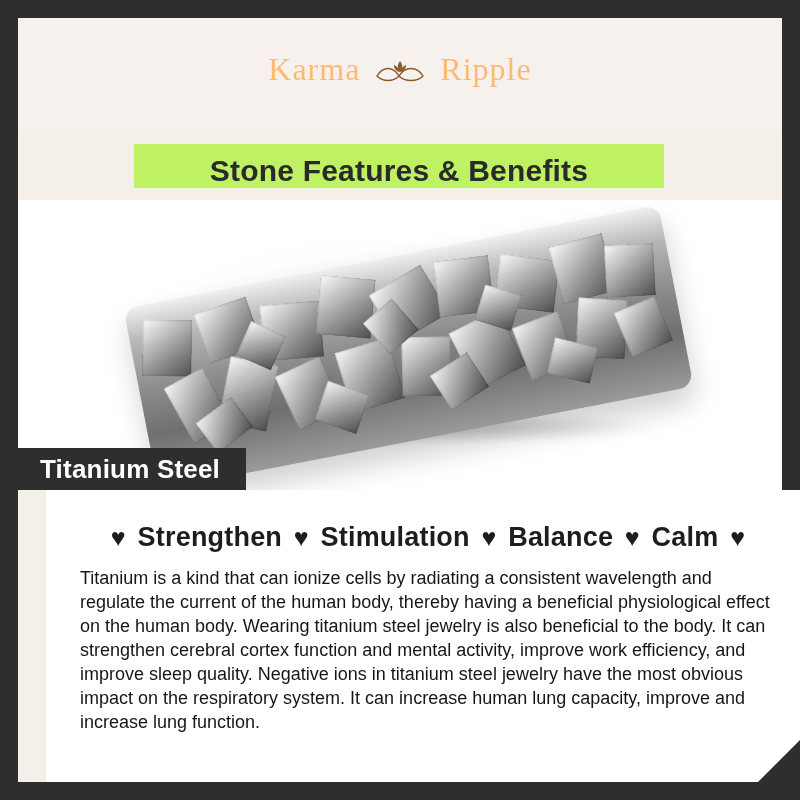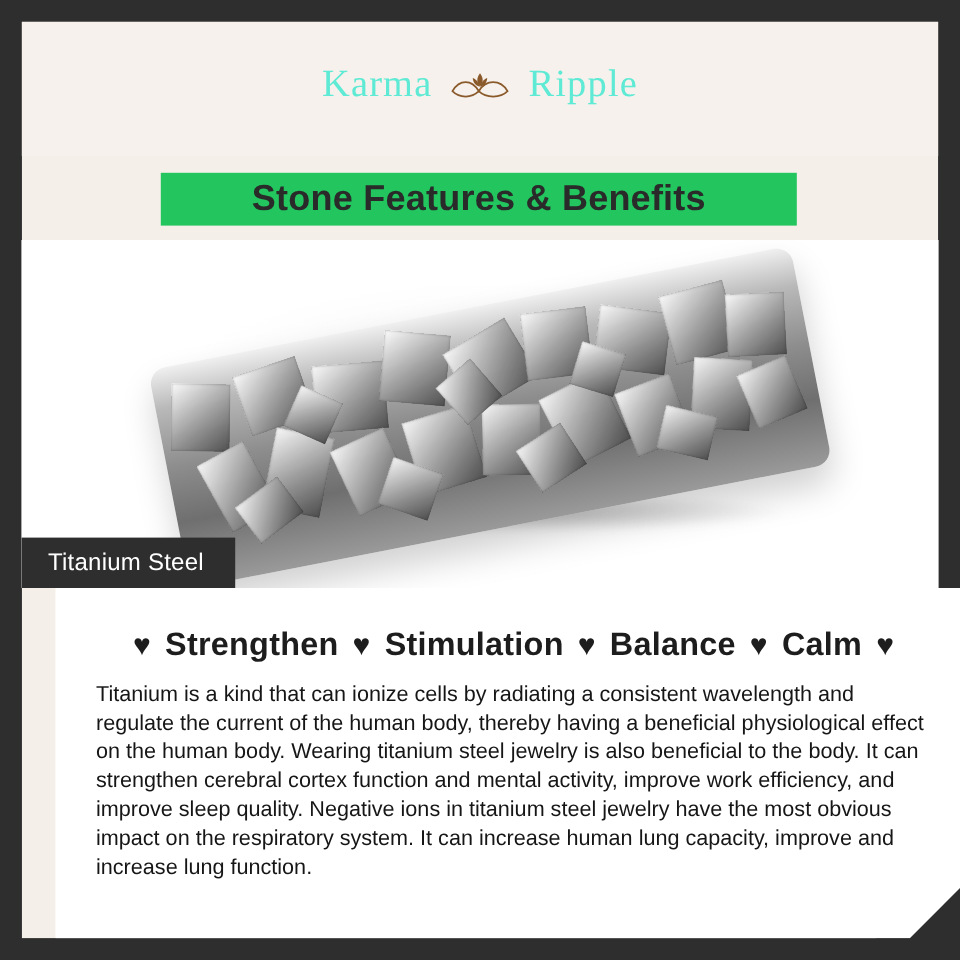--- a/index.html
+++ b/index.html
@@ -63,21 +63,21 @@
     left: 0;
     width: 800px;
     text-align: center;
     pointer-events: none;
   }
   .logo-text {
     display: inline-block;
     font-family: "Liberation Serif", serif;
     font-size: 32px;
     letter-spacing: 1px;
-    color: #5eead4;
+    color: #fdba74;
     position: relative;
   }
   .logo-text .word {
     display: inline-block;
     vertical-align: middle;
   }
   .logo-mark {
     display: inline-block;
     vertical-align: middle;
     width: 54px;
@@ -87,23 +87,23 @@
   }
   .logo-mark svg { display: block; }
 
   
   .heading-bar {
     position: absolute;
     left: 134px;
     top: 144px;
     width: 530px;
     height: 44px;
-    background: #22c55e;
+    background: #bef264;
     display: flex;
-    align-items: center;
+    align-items: flex-end;
     justify-content: center;
   }
   .heading-bar .title {
     font-size: 30px;
     font-weight: bold;
     color: #2a2a2a;
     letter-spacing: 0.2px;
   }
 
   
@@ -165,22 +165,22 @@
   .stone-label {
     position: absolute;
     left: 18px;
     top: 448px;
     height: 42px;
     background: #2e2e2e;
     color: #ffffff;
     display: flex;
     align-items: center;
     padding: 0 26px 0 22px;
-    font-size: 20px;
-    font-weight: normal;
+    font-size: 26px;
+    font-weight: bold;
     letter-spacing: 0.2px;
   }
 
   
   .body-panel {
     position: absolute;
     left: 18px;
     top: 490px;
     width: 764px;
     height: 292px;

